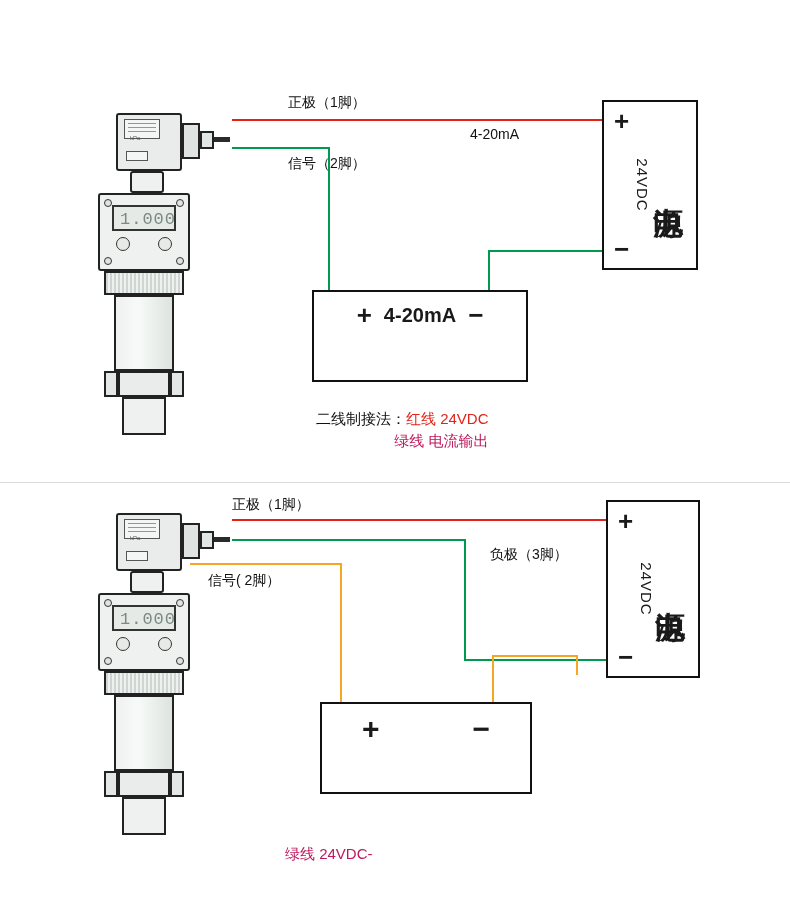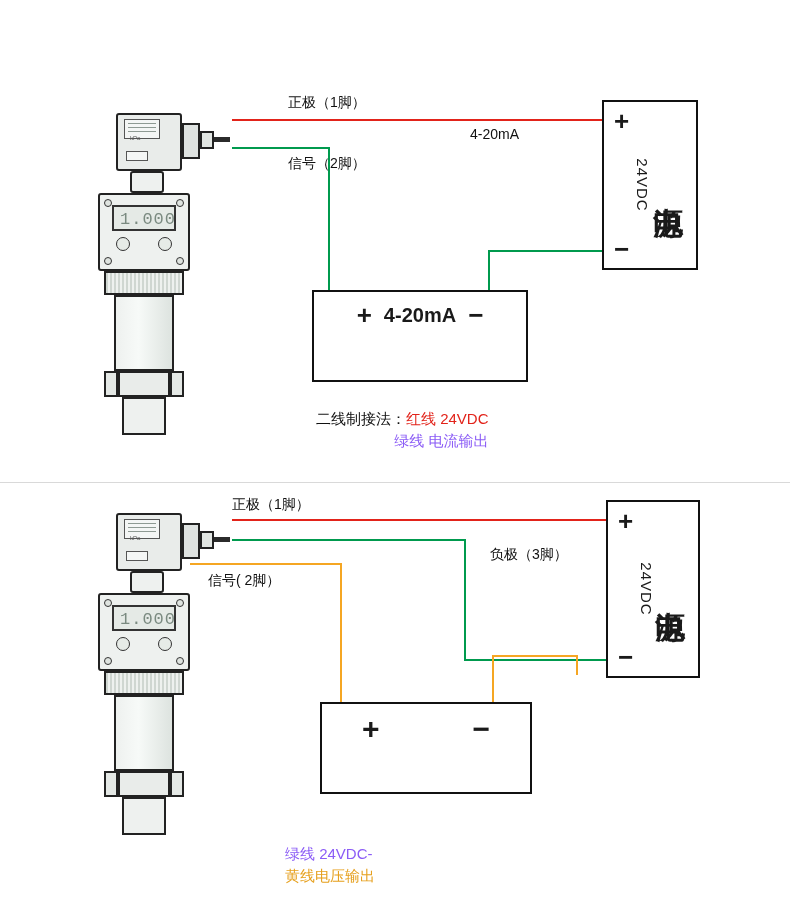--- a/index.html
+++ b/index.html
@@ -139,21 +139,21 @@
   }
 
   
   .caption {
     position: absolute;
     font-size: 15px;
     line-height: 22px;
     white-space: nowrap;
   }
   .caption .red { color: #e2231a; }
-  .caption .green { color: #8b5cf6; }
+  .caption .green { color: #be185d; }
   .caption .yellow { color: #e6a01e; }
   .caption .k { color: #111; }
 
   
   .divider {
     position: absolute;
     left: 0;
     width: 790px;
     height: 1px;
     background: #d9d9d9;
@@ -377,18 +377,15 @@
 
   <div class="box meter" style="left:320px; top:702px; width:212px; height:92px;">
     <div class="plusonly">+</div>
     <div class="minusonly">−</div>
   </div>
 
   <div class="caption" style="left:285px; top:843px;">
     <div style="">
       <span class="green">绿线 24VDC-</span>
     </div>
-    <div style="text-align:right;">
-      <span class="yellow">黄线电压输出</span>
-    </div>
   </div>
 
 </div>
 
 </body></html>

